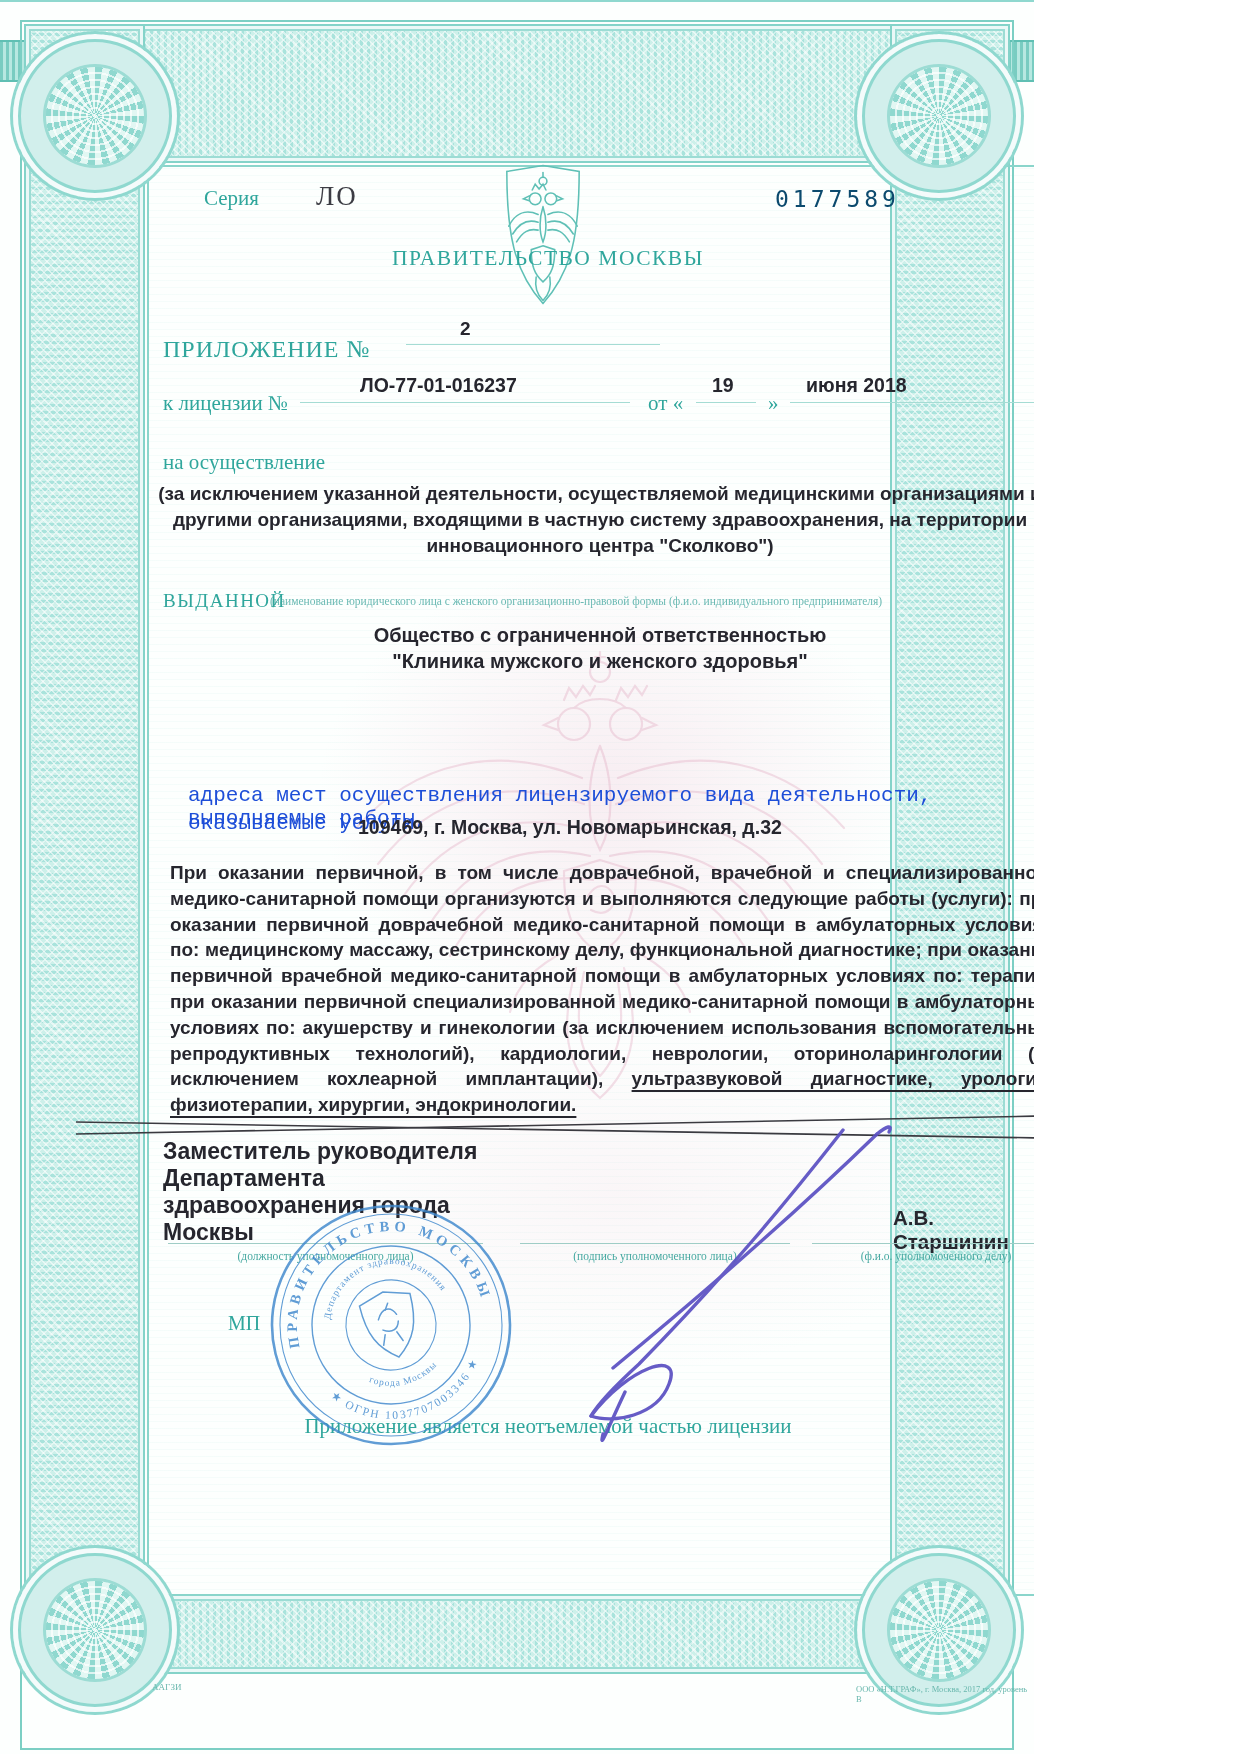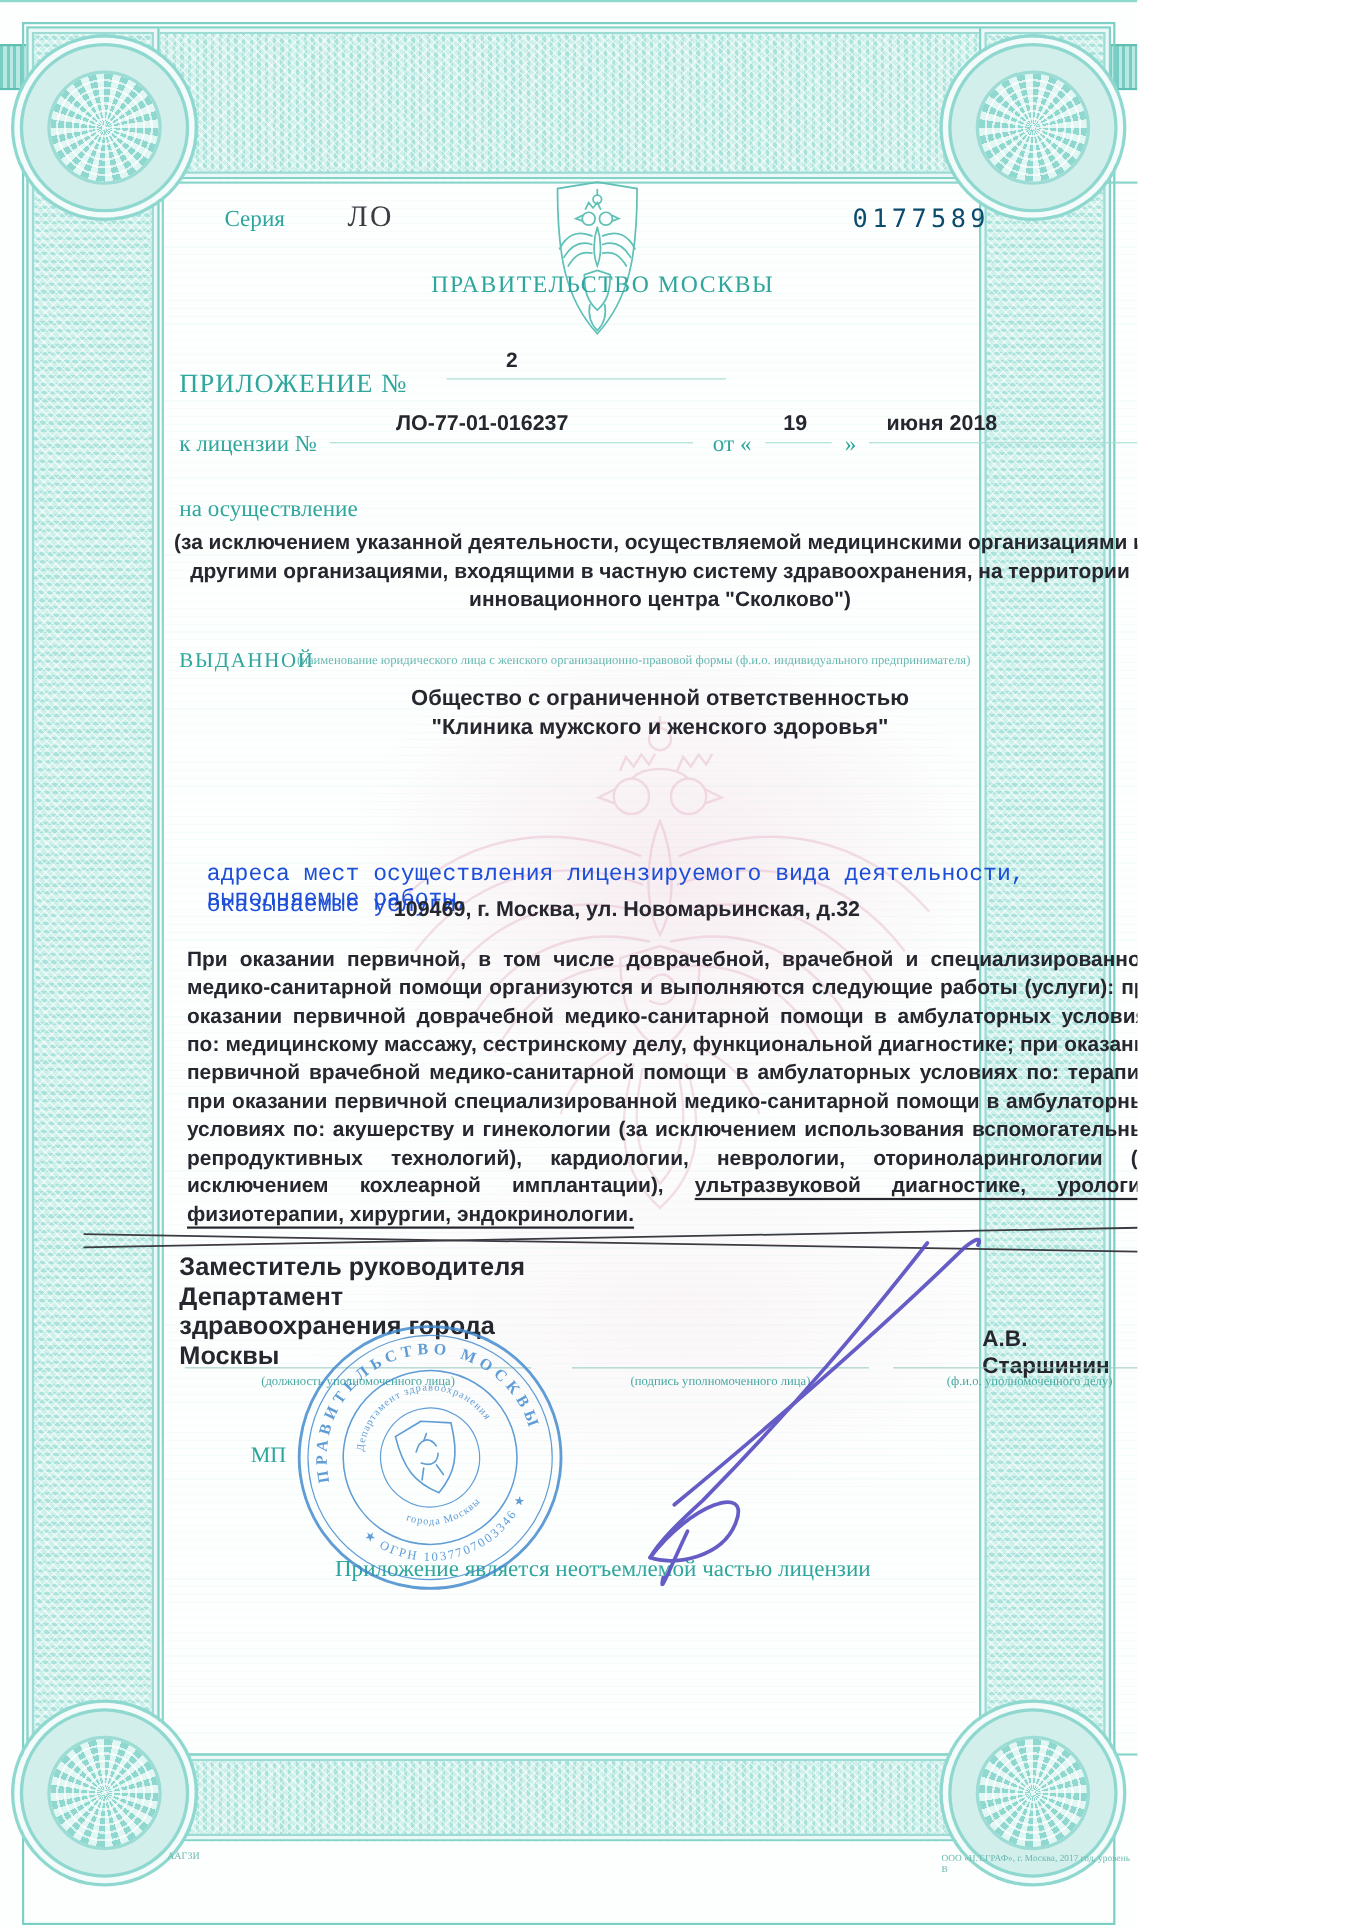--- a/index.html
+++ b/index.html
@@ -172,21 +172,21 @@
     <span class="u-last">ультразвуковой диагностике, урологии, физиотерапии, хирургии, эндокринологии.</span>
   </p>
 
   <svg class="abs content" style="left:70px;top:1110px;" width="980" height="36" viewBox="0 0 980 36">
     <line x1="6" y1="24" x2="972" y2="6" stroke="#3a3a40" stroke-width="1.6"></line>
     <line x1="6" y1="12" x2="972" y2="28" stroke="#3a3a40" stroke-width="1.6"></line>
   </svg>
 
   <div class="abs content ink" style="left:163px;top:1138px;font-size:23px;line-height:27px;">
     <div>Заместитель руководителя</div>
-    <div>Департамент</div>
+    <div>Департамента</div>
     <div>здравоохранения города</div>
     <div>Москвы</div>
   </div>
   <span class="abs content ink" style="left:893px;top:1206px;font-size:20.5px;">А.В. Старшинин</span>
 
   <div class="abs content sig-caption-line" style="left:168px;top:1243px;width:315px;"></div>
   <div class="abs content sig-caption-line" style="left:520px;top:1243px;width:270px;"></div>
   <div class="abs content sig-caption-line" style="left:812px;top:1243px;width:248px;"></div>
   <div class="abs content cap center-block" style="left:168px;top:1250px;width:315px;">(должность уполномоченного лица)</div>
   <div class="abs content cap center-block" style="left:520px;top:1250px;width:270px;">(подпись уполномоченного лица)</div>

